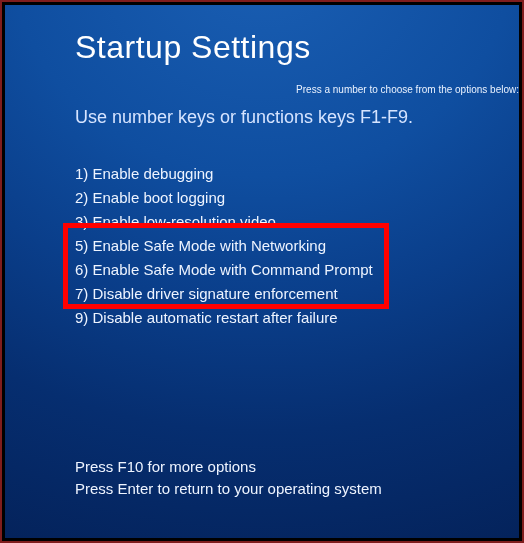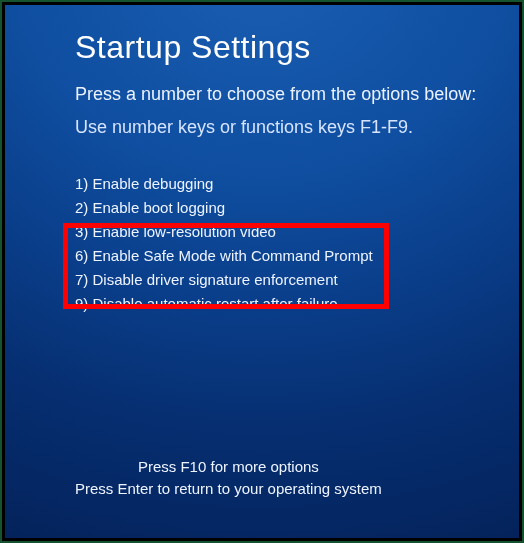--- a/index.html
+++ b/index.html
@@ -7,21 +7,21 @@
     padding: 0;
     width: 524px;
     height: 543px;
     overflow: hidden;
     font-family: "Segoe UI", Arial, sans-serif;
   }
   .frame {
     box-sizing: border-box;
     width: 524px;
     height: 543px;
-    border: 2px solid #14532d;
+    border: 2px solid #7f1d1d;
     padding: 3px;
     background: #000;
   }
   .screen {
     position: relative;
     width: 100%;
     height: 100%;
     background:
       radial-gradient(ellipse 140% 120% at 50% -10%,
         #1a5fb4 0%,
@@ -35,24 +35,25 @@
     overflow: hidden;
   }
   .title {
     font-size: 32px;
     font-weight: 300;
     letter-spacing: 0.5px;
     margin: 0 0 18px 0;
     color: #ffffff;
   }
   .subtitle {
-    font-size: 18px;
+    font-size: 10px;
     font-weight: 400;
     margin: 0 0 12px 0;
     color: #eaf2ff;
+    text-align: right;
   }
   .hint {
     font-size: 18px;
     font-weight: 400;
     margin: 0 0 34px 0;
     color: #d6e4ff;
   }
   .options {
     font-size: 15px;
     line-height: 24px;
@@ -61,21 +62,20 @@
   .options .opt {
     white-space: nowrap;
   }
   .footer {
     position: absolute;
     left: 70px;
     bottom: 38px;
     font-size: 15px;
     line-height: 22px;
     color: #eef4ff;
-    text-align: center;
   }
   .highlight-box {
     position: absolute;
     border: 5px solid #ff0000;
     box-sizing: border-box;
     pointer-events: none;
     left: 58px;
     top: 218px;
     width: 326px;
     height: 86px;
@@ -88,20 +88,21 @@
   <div class="screen">
 
     <h1 class="title">Startup Settings</h1>
     <div class="subtitle">Press a number to choose from the options below:</div>
     <div class="hint">Use number keys or functions keys F1-F9.</div>
 
     <div class="options">
       <div class="opt"><span>1</span>) <span>Enable debugging</span></div>
       <div class="opt"><span>2</span>) <span>Enable boot logging</span></div>
       <div class="opt"><span>3</span>) <span>Enable low-resolution video</span></div>
+      <div class="opt"><span>5</span>) <span>Enable Safe Mode with Networking</span></div>
       <div class="opt"><span>6</span>) <span>Enable Safe Mode with Command Prompt</span></div>
       <div class="opt"><span>7</span>) <span>Disable driver signature enforcement</span></div>
       <div class="opt"><span>9</span>) <span>Disable automatic restart after failure</span></div>
     </div>
 
     <div class="footer">
       <div>Press F10 for more options</div>
       <div>Press Enter to return to your operating system</div>
     </div>
 

